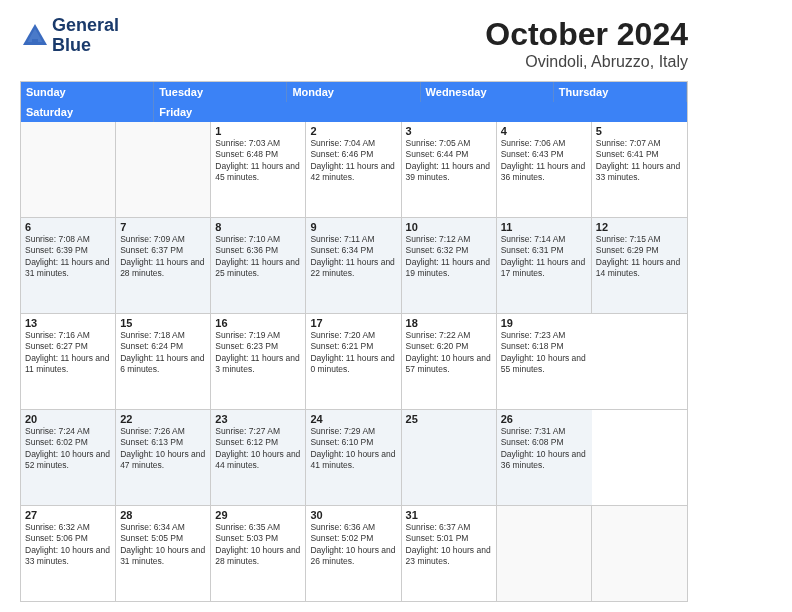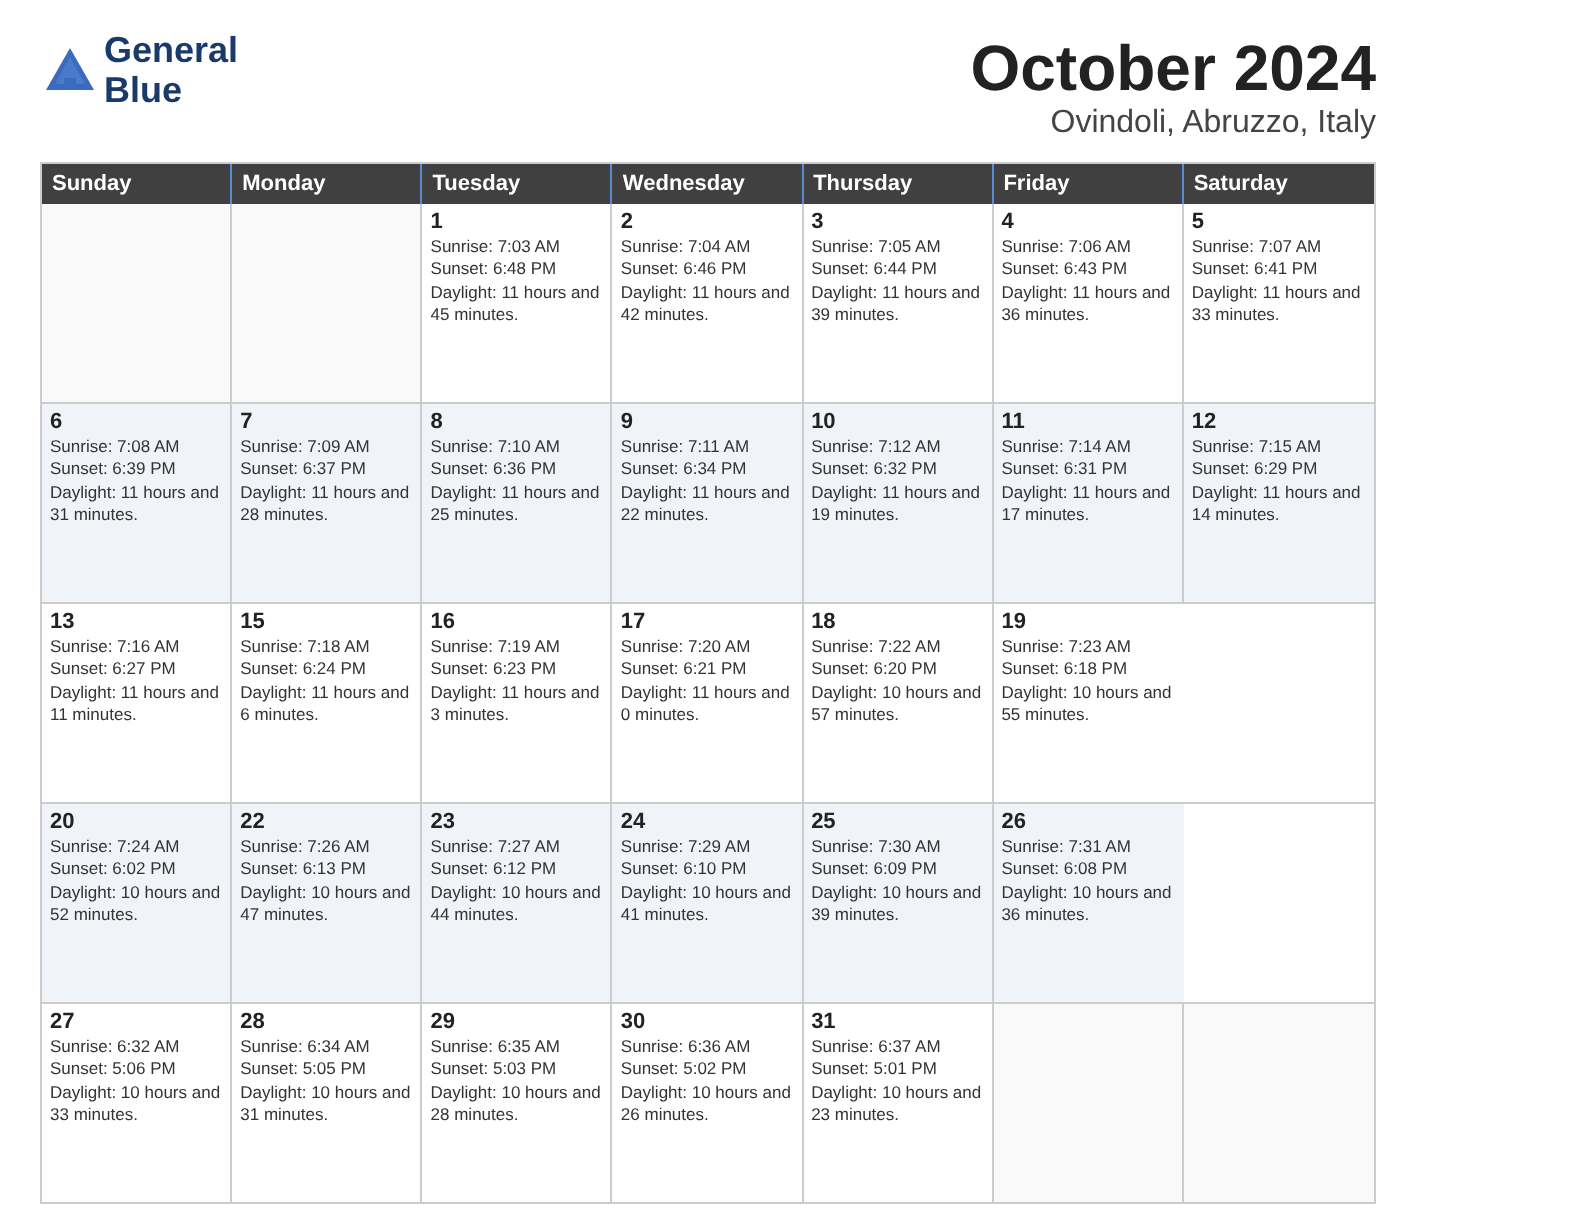--- a/index.html
+++ b/index.html
@@ -53,22 +53,22 @@
       color: #444;
     }
     .calendar {
       flex: 1;
       display: flex;
       flex-direction: column;
       border: 1px solid #ccc;
     }
     .cal-header {
       display: grid;
-      grid-template-columns: repeat(7, 1fr);
-      background: #404040;
+      grid-template-columns: repeat(5, 1fr);
+      background: #3b82f6;
     }
     .cal-header-cell {
       color: #fff;
       font-size: 11px;
       font-weight: bold;
       padding: 4px 5px;
       border-right: 1px solid #5a8ad4;
     }
     .cal-header-cell:last-child { border-right: none; }
     .cal-body {
@@ -128,26 +128,26 @@
     </div>
     <div class="title-block">
       <h1>October 2024</h1>
       <h2>Ovindoli, Abruzzo, Italy</h2>
     </div>
   </div>
 
   <div class="calendar">
     <div class="cal-header">
     <div class="cal-header-cell">Sunday</div>
+        <div class="cal-header-cell">Tuesday</div>
         <div class="cal-header-cell">Monday</div>
-        <div class="cal-header-cell">Tuesday</div>
         <div class="cal-header-cell">Wednesday</div>
         <div class="cal-header-cell">Thursday</div>
+        <div class="cal-header-cell">Saturday</div>
         <div class="cal-header-cell">Friday</div>
-        <div class="cal-header-cell">Saturday</div>
       </div>
     <div class="cal-body">
     <div class="cal-row">
           <div class="cal-cell empty"></div>
           <div class="cal-cell empty"></div>
           <div class="cal-cell">
             <div class="day-num">1</div>
             <div class="day-info">Sunrise: 7:03 AM
 Sunset: 6:48 PM
 Daylight: 11 hours and 45 minutes.</div>
@@ -279,23 +279,20 @@
 Daylight: 10 hours and 44 minutes.</div>
           </div>
           <div class="cal-cell">
             <div class="day-num">24</div>
             <div class="day-info">Sunrise: 7:29 AM
 Sunset: 6:10 PM
 Daylight: 10 hours and 41 minutes.</div>
           </div>
           <div class="cal-cell">
             <div class="day-num">25</div>
-            <div class="day-info">Sunrise: 7:30 AM
-Sunset: 6:09 PM
-Daylight: 10 hours and 39 minutes.</div>
           </div>
           <div class="cal-cell">
             <div class="day-num">26</div>
             <div class="day-info">Sunrise: 7:31 AM
 Sunset: 6:08 PM
 Daylight: 10 hours and 36 minutes.</div>
           </div>
         </div>
         <div class="cal-row">
           <div class="cal-cell">

